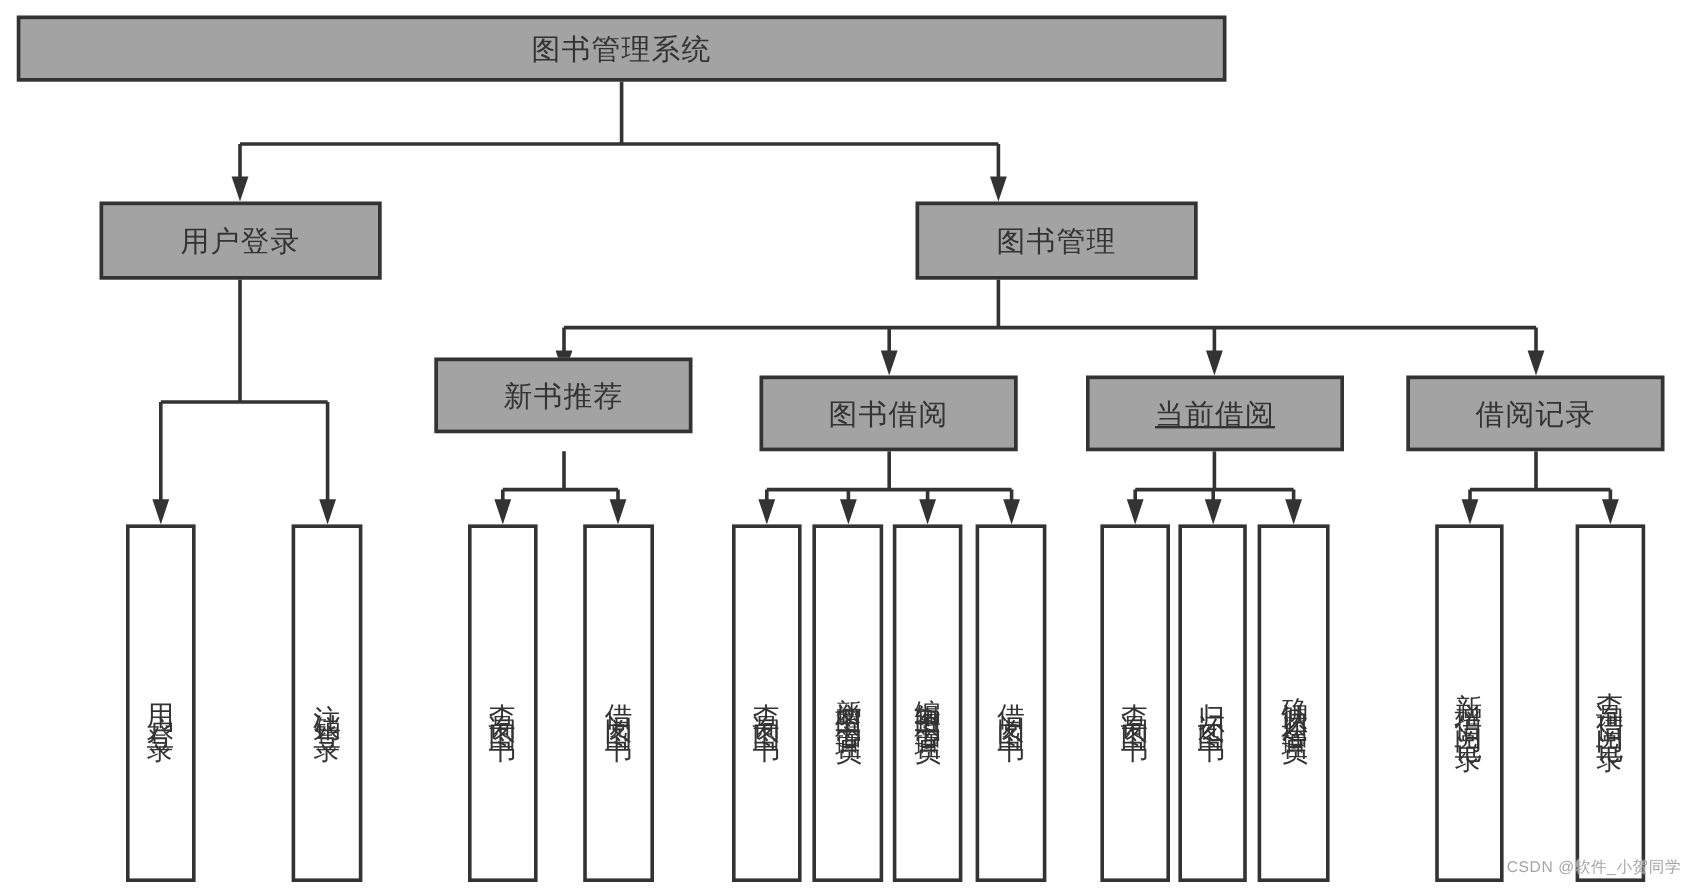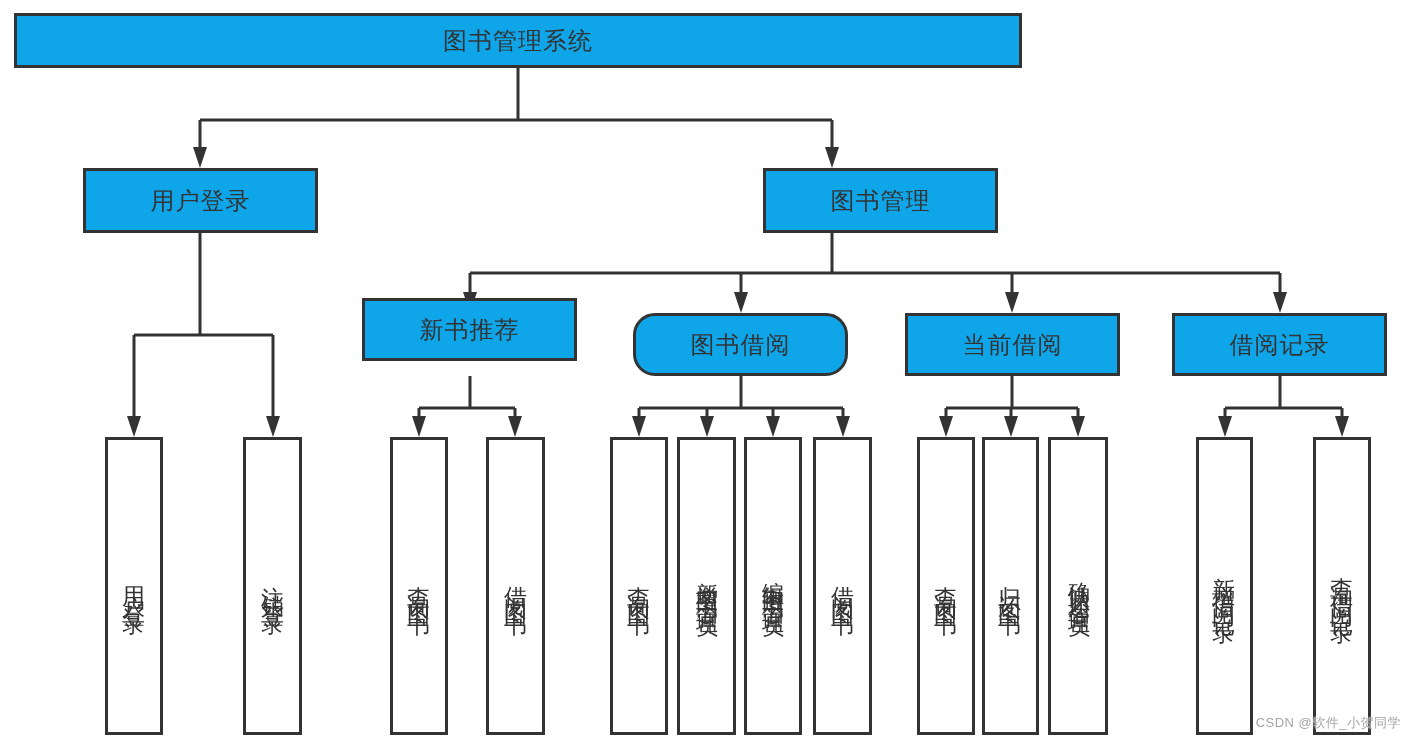--- a/index.html
+++ b/index.html
@@ -18,21 +18,21 @@
   svg.connectors {
     position: absolute;
     left: 0;
     top: 0;
     width: 1405px;
     height: 747px;
   }
   .box {
     position: absolute;
     box-sizing: border-box;
-    background: #0ea5e9;
+    background: #a3a3a3;
     border: 3px solid #333333;
     color: #333333;
     display: flex;
     align-items: center;
     justify-content: center;
     font-size: 24px;
     letter-spacing: 1px;
     white-space: nowrap;
   }
   .vleaf {
@@ -111,22 +111,22 @@
       <polygon points="1335,416 1349,416 1342,437" stroke="none"></polygon>
     </g>
   </svg>
 
   <div class="box" style="left:14px; top:13px; width:1008px; height:55px;">图书管理系统</div>
 
   <div class="box" style="left:83px; top:168px; width:235px; height:65px;">用户登录</div>
   <div class="box" style="left:715px; top:168px; width:235px; height:65px;margin-left:48px;">图书管理</div>
 
   <div class="box" style="left:362px; top:298px; width:215px; height:63px;">新书推荐</div>
-  <div class="box" style="left:633px; top:313px; width:215px; height:63px;border-radius:22px;">图书借阅</div>
-  <div class="box" style="left:905px; top:313px; width:215px; height:63px;">当前借阅</div>
+  <div class="box" style="left:633px; top:313px; width:215px; height:63px;">图书借阅</div>
+  <div class="box" style="left:905px; top:313px; width:215px; height:63px;text-decoration:underline;">当前借阅</div>
   <div class="box" style="left:1172px; top:313px; width:215px; height:63px;">借阅记录</div>
 
   <div class="vleaf" style="left:105px; width:58px;">用户登录</div>
   <div class="vleaf" style="left:243px; width:59px;">注销登录</div>
 
   <div class="vleaf" style="left:390px; width:58px;">查询图书</div>
   <div class="vleaf" style="left:486px; width:59px;">借阅图书</div>
 
   <div class="vleaf" style="left:610px; width:58px;">查询图书</div>
   <div class="vleaf long" style="left:677px; width:59px;">新增图书（管理员）</div>

